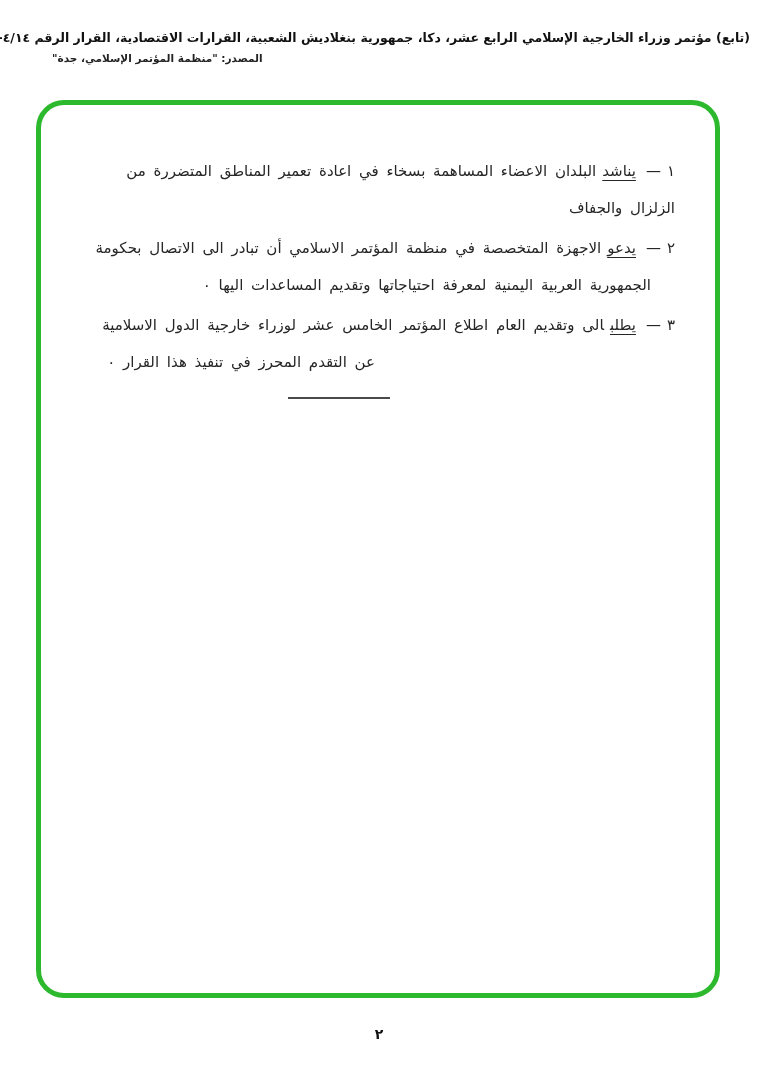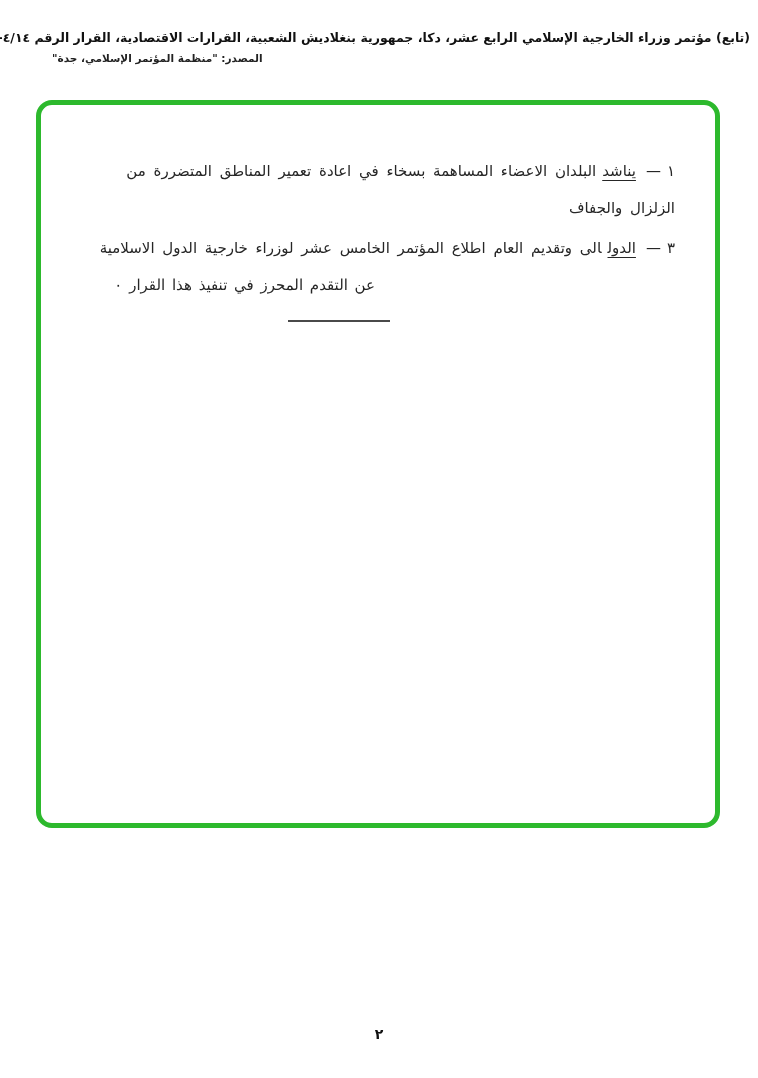--- a/index.html
+++ b/index.html
@@ -23,23 +23,23 @@
     letter-spacing:0;
     white-space:nowrap;
   }
   .header-source{
     position:absolute;top:52px;left:52px;
     direction:rtl;
     font-size:10.5px;font-weight:bold;color:#222;
   }
   .frame{
     position:absolute;top:100px;left:36px;
-    width:684px;height:728px;
+    width:684px;height:898px;
     border:5px solid var(--frame-green);
-    border-radius:16px;
+    border-radius:28px;
     box-sizing:border-box;
   }
   .content{
     position:absolute;
     top:48px;right:40px;left:44px;
     direction:rtl;text-align:right;
     font-size:15px;line-height:37px;
     color:#262626;
     word-spacing:3px;
   }
@@ -47,21 +47,21 @@
   .item .num{display:inline-block;margin-left:6px;}
   .item .dash{display:inline-block;margin-left:10px;}
   .item .lead{
     text-decoration:underline;
     text-underline-offset:4px;
     margin-left:6px;
   }
   .cont{display:block;}
   .cont:empty{display:none;}
   .cont-item2{padding-right:24px;}
-  .cont-item3{padding-right:300px;white-space:nowrap;font-family:Liberation Serif, serif;}
+  .cont-item3{padding-right:300px;white-space:nowrap;}
   .divider{
     width:102px;
     border-top:2px solid #4a4a4a;
     margin-top:16px;
     margin-right:285px;
   }
   .page-number{
     position:absolute;top:1026px;left:0;right:0;
     text-align:center;
     font-size:14px;font-weight:bold;color:#111;
@@ -77,23 +77,27 @@
   <div class="header-source">المصدر: "منظمة المؤتمر الإسلامي، جدة"</div>
 
   <div class="frame">
     <div class="content">
 
       <div class="item">
         <span class="num">١</span><span class="dash">—</span><span class="lead">يناشد</span><span>البلدان الاعضاء المساهمة بسخاء في اعادة تعمير المناطق المتضررة من الزلزال والجفاف</span>
         
       </div>
 
+      <div class="item">
+        <span class="num">٢</span><span class="dash">—</span><span class="lead">يدعو</span><span>الاجهزة المتخصصة في منظمة المؤتمر الاسلامي أن تبادر الى الاتصال بحكومة</span>
+        <span class="cont cont-item2">الجمهورية العربية اليمنية لمعرفة احتياجاتها وتقديم المساعدات اليها ٠</span>
+      </div>
 
       <div class="item">
-        <span class="num">٣</span><span class="dash">—</span><span class="lead">الدول</span><span>الى وتقديم العام اطلاع المؤتمر الخامس عشر لوزراء خارجية الدول الاسلامية</span>
+        <span class="num">٣</span><span class="dash">—</span><span class="lead">يطلب</span><span>الى وتقديم العام اطلاع المؤتمر الخامس عشر لوزراء خارجية الدول الاسلامية</span>
         <span class="cont cont-item3">عن التقدم المحرز في تنفيذ هذا القرار ٠</span>
       </div>
 
       <div class="divider"></div>
 
     </div>
   </div>
 
   <div class="page-number">٢</div>
 

